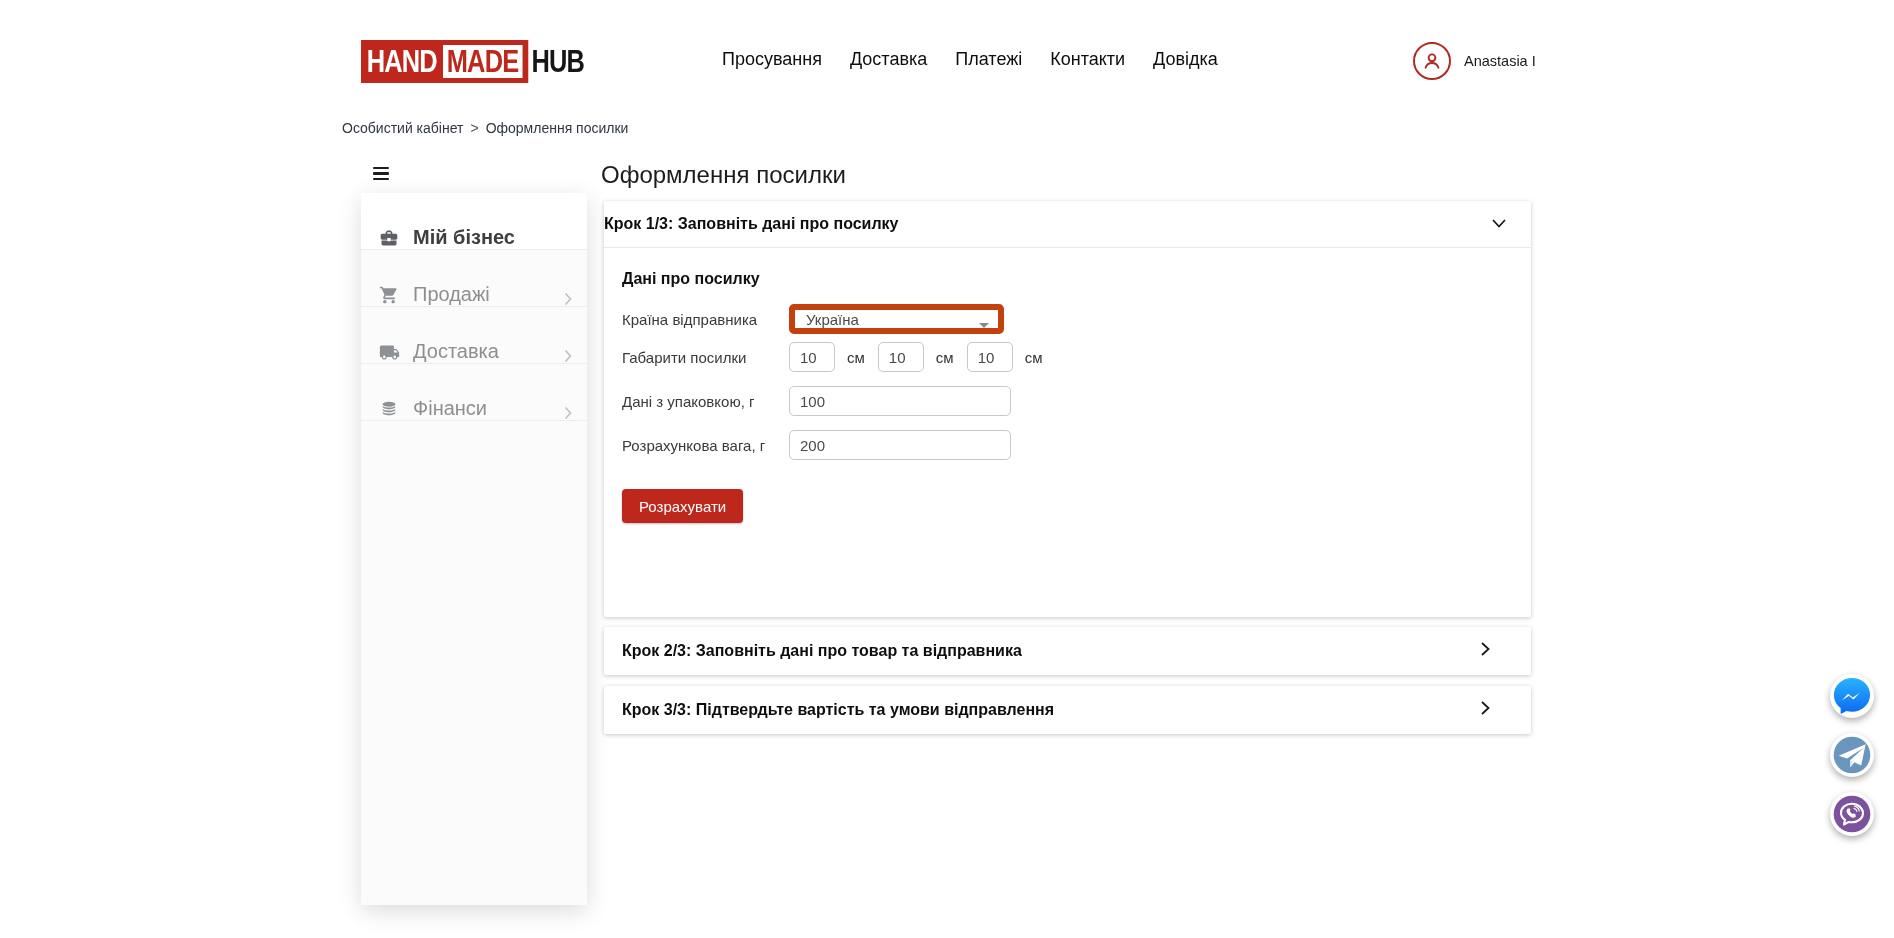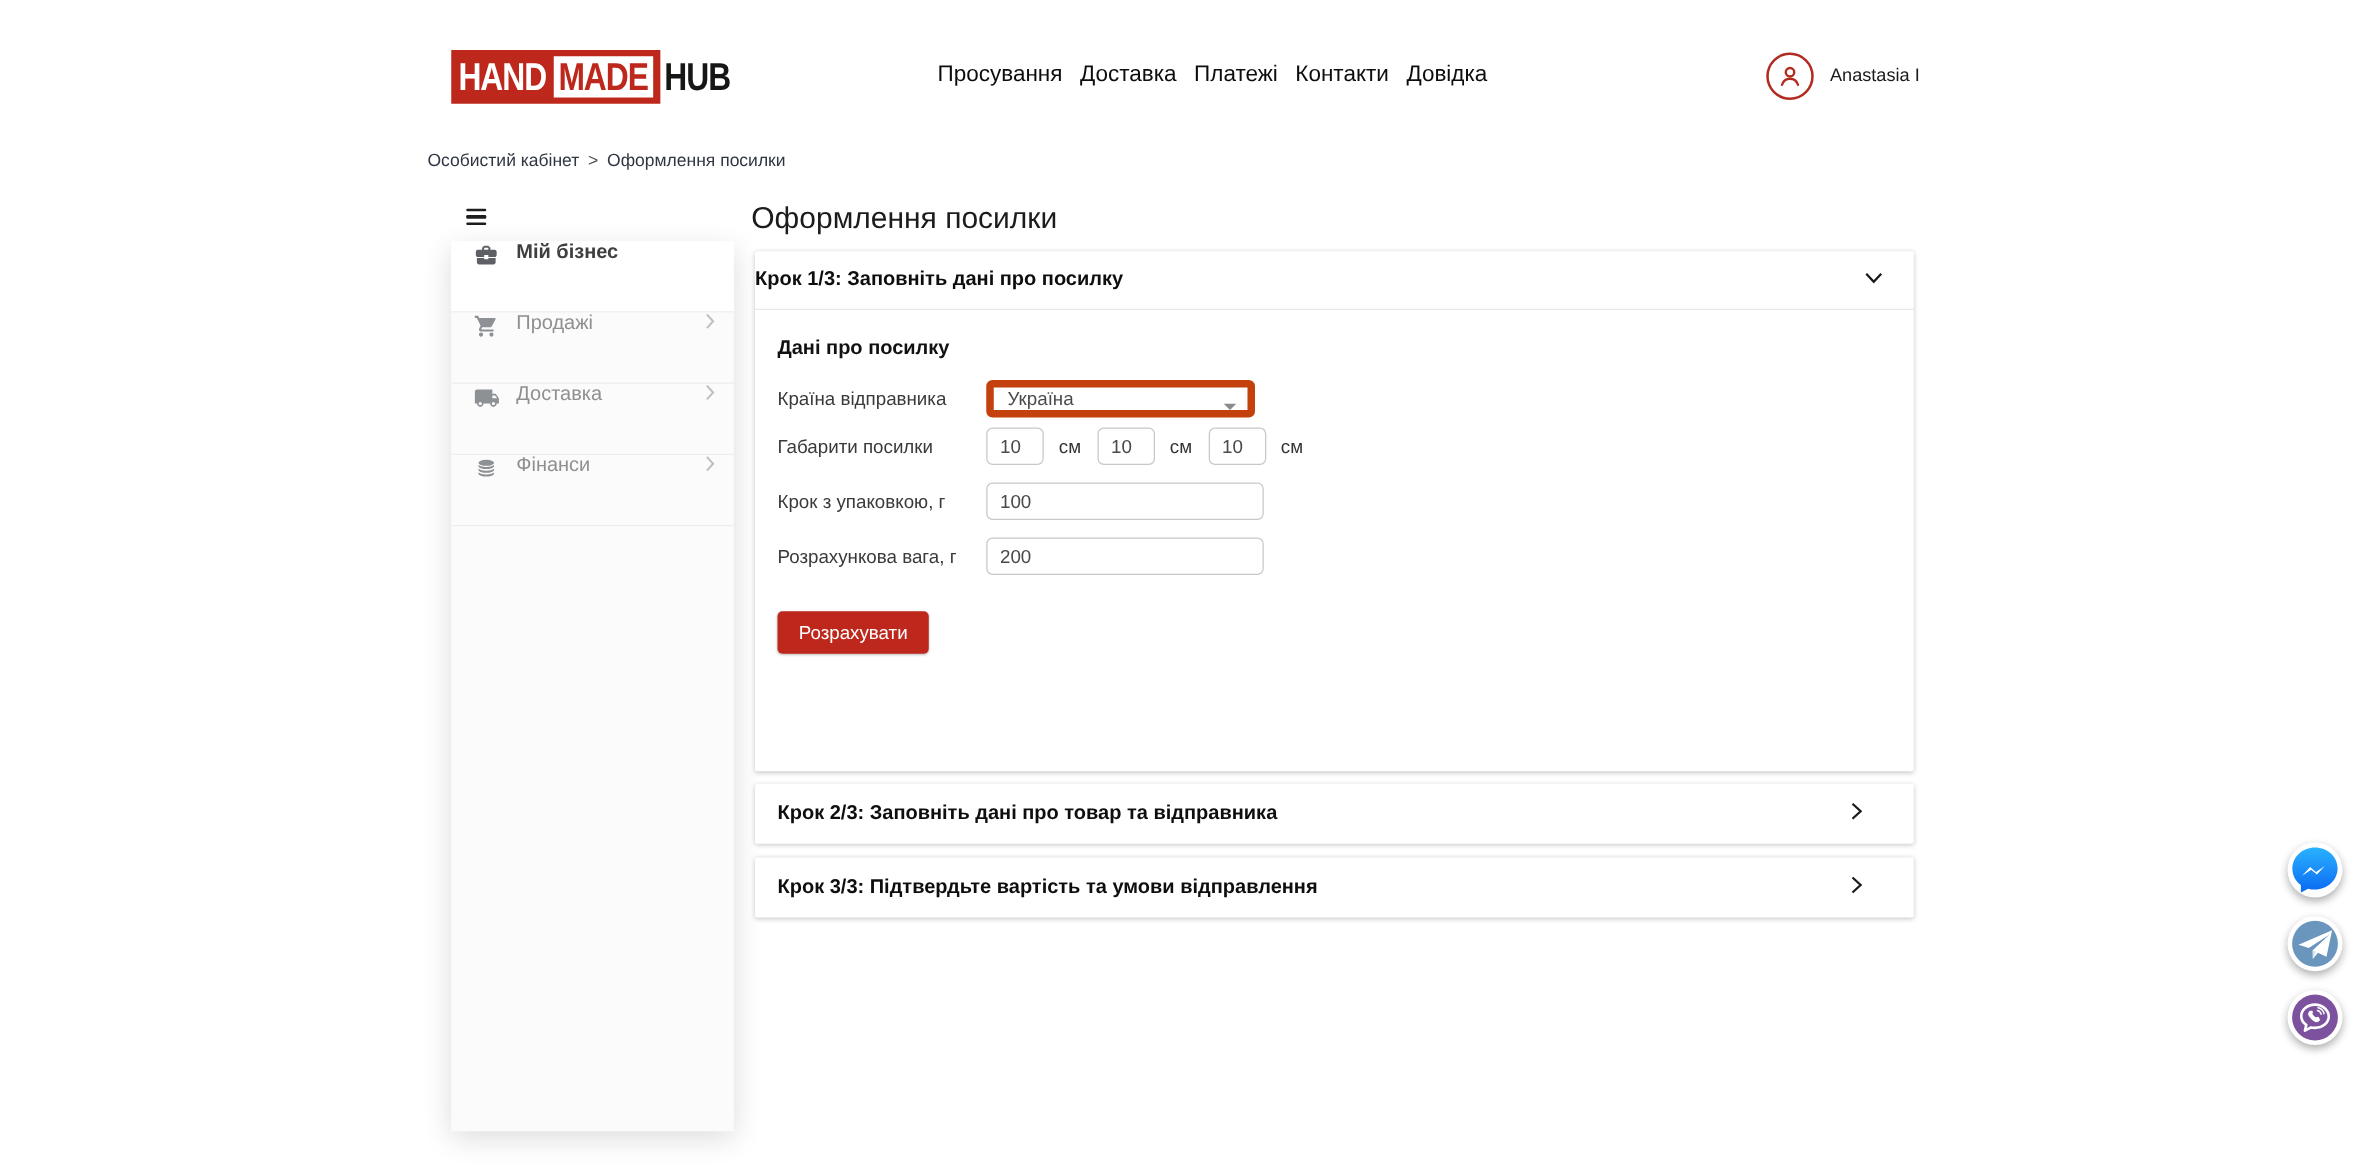--- a/index.html
+++ b/index.html
@@ -8,41 +8,41 @@
 
   
   .logo { position:absolute; left:361px; top:40px; display:flex; align-items:center;
     transform:scaleX(.82); transform-origin:left center; cursor:pointer; }
   .logo-box { background:#be281c; display:flex; align-items:center; height:43px; padding:0 7px; }
   .logo-hand { color:#fff; font-weight:bold; font-size:31px; letter-spacing:-1px; }
   .logo-made { background:#fff; color:#be281c; font-weight:bold; font-size:31px; letter-spacing:-1px;
     margin-left:7px; padding:0 5px; line-height:33px; }
   .logo-hub { color:#161616; font-weight:bold; font-size:31px; letter-spacing:-1px; margin-left:4px; }
 
-  .topnav { position:absolute; left:722px; top:49px; display:flex; gap:14px;margin-left:28px; }
+  .topnav { position:absolute; left:722px; top:49px; display:flex; gap:28px; }
   .topnav a { font-size:18px; color:#0d0d0d; text-decoration:none; font-weight:500; cursor:pointer; }
 
   .user-chip { position:absolute; left:1413px; top:42px; display:flex; align-items:center; gap:13px; cursor:pointer; }
   .avatar { width:38px; height:38px; border-radius:50%; border:2.5px solid #b22b20;
     display:flex; align-items:center; justify-content:center; }
   .user-name { font-size:14.5px; color:#1a1a1a; }
 
   .breadcrumb { position:absolute; left:342px; top:120px; font-size:14px; color:#2f3642; }
   .breadcrumb a { color:#2f3642; text-decoration:none; cursor:pointer; }
   .breadcrumb .sep { margin:0 7px; color:#4a5158; }
 
   
   .hamburger { position:absolute; left:373px; top:167px; width:16px; height:13px;
     display:flex; flex-direction:column; justify-content:space-between; cursor:pointer; }
   .hamburger span { display:block; height:2.2px; background:#1d1d1d; border-radius:1px; }
 
   .sidebar { position:absolute; left:361px; top:193px; width:226px; height:712px;
     background:#fbfbfb; box-shadow:0 6px 22px rgba(0,0,0,.14); }
-  .sb-item { height:57px; display:flex; align-items:flex-start; padding:0 15px 0 17px;
-    border-bottom:1px solid #ededed; color:#8f8f8f; font-size:16px; cursor:pointer; background:transparent; }
+  .sb-item { height:57px; display:flex; align-items:flex-end; padding:0 15px 0 17px;
+    border-bottom:1px solid #ededed; color:#8f8f8f; font-size:20px; cursor:pointer; background:transparent; }
   .sb-item.active { background:#fff; color:#3f3f3f; font-weight:bold; }
   .sb-ic { width:22px; height:22px; margin-right:13px; display:flex; align-items:center; justify-content:center; flex:0 0 22px; }
   .sb-chev { margin-left:auto; display:flex; align-items:center; }
 
   
   .page-title { position:absolute; left:601px; top:161px; font-size:24px; color:#1c1c1c; }
 
   .card { position:absolute; left:604px; width:927px; background:#fff; border-radius:2px;
     box-shadow:0 1px 4px rgba(0,0,0,.22); }
   .card1 { top:201px; height:416px; }
@@ -203,21 +203,21 @@
       <label>Габарити посилки</label>
       <input class="inp inp-dim" value="10" style="">
       <span class="unit">см</span>
       <input class="inp inp-dim" value="10" style="">
       <span class="unit">см</span>
       <input class="inp inp-dim" value="10" style="">
       <span class="unit">см</span>
     </div>
 
     <div class="frow mb14">
-      <label>Крок з упаковкою, г</label>
+      <label>Дані з упаковкою, г</label>
       <input class="inp inp-wide" value="100" style="">
     </div>
 
     <div class="frow">
       <label>Розрахункова вага, г</label>
       <input class="inp inp-wide" value="200" style="">
     </div>
 
     <button class="btn-red">Розрахувати</button>
   </div>

